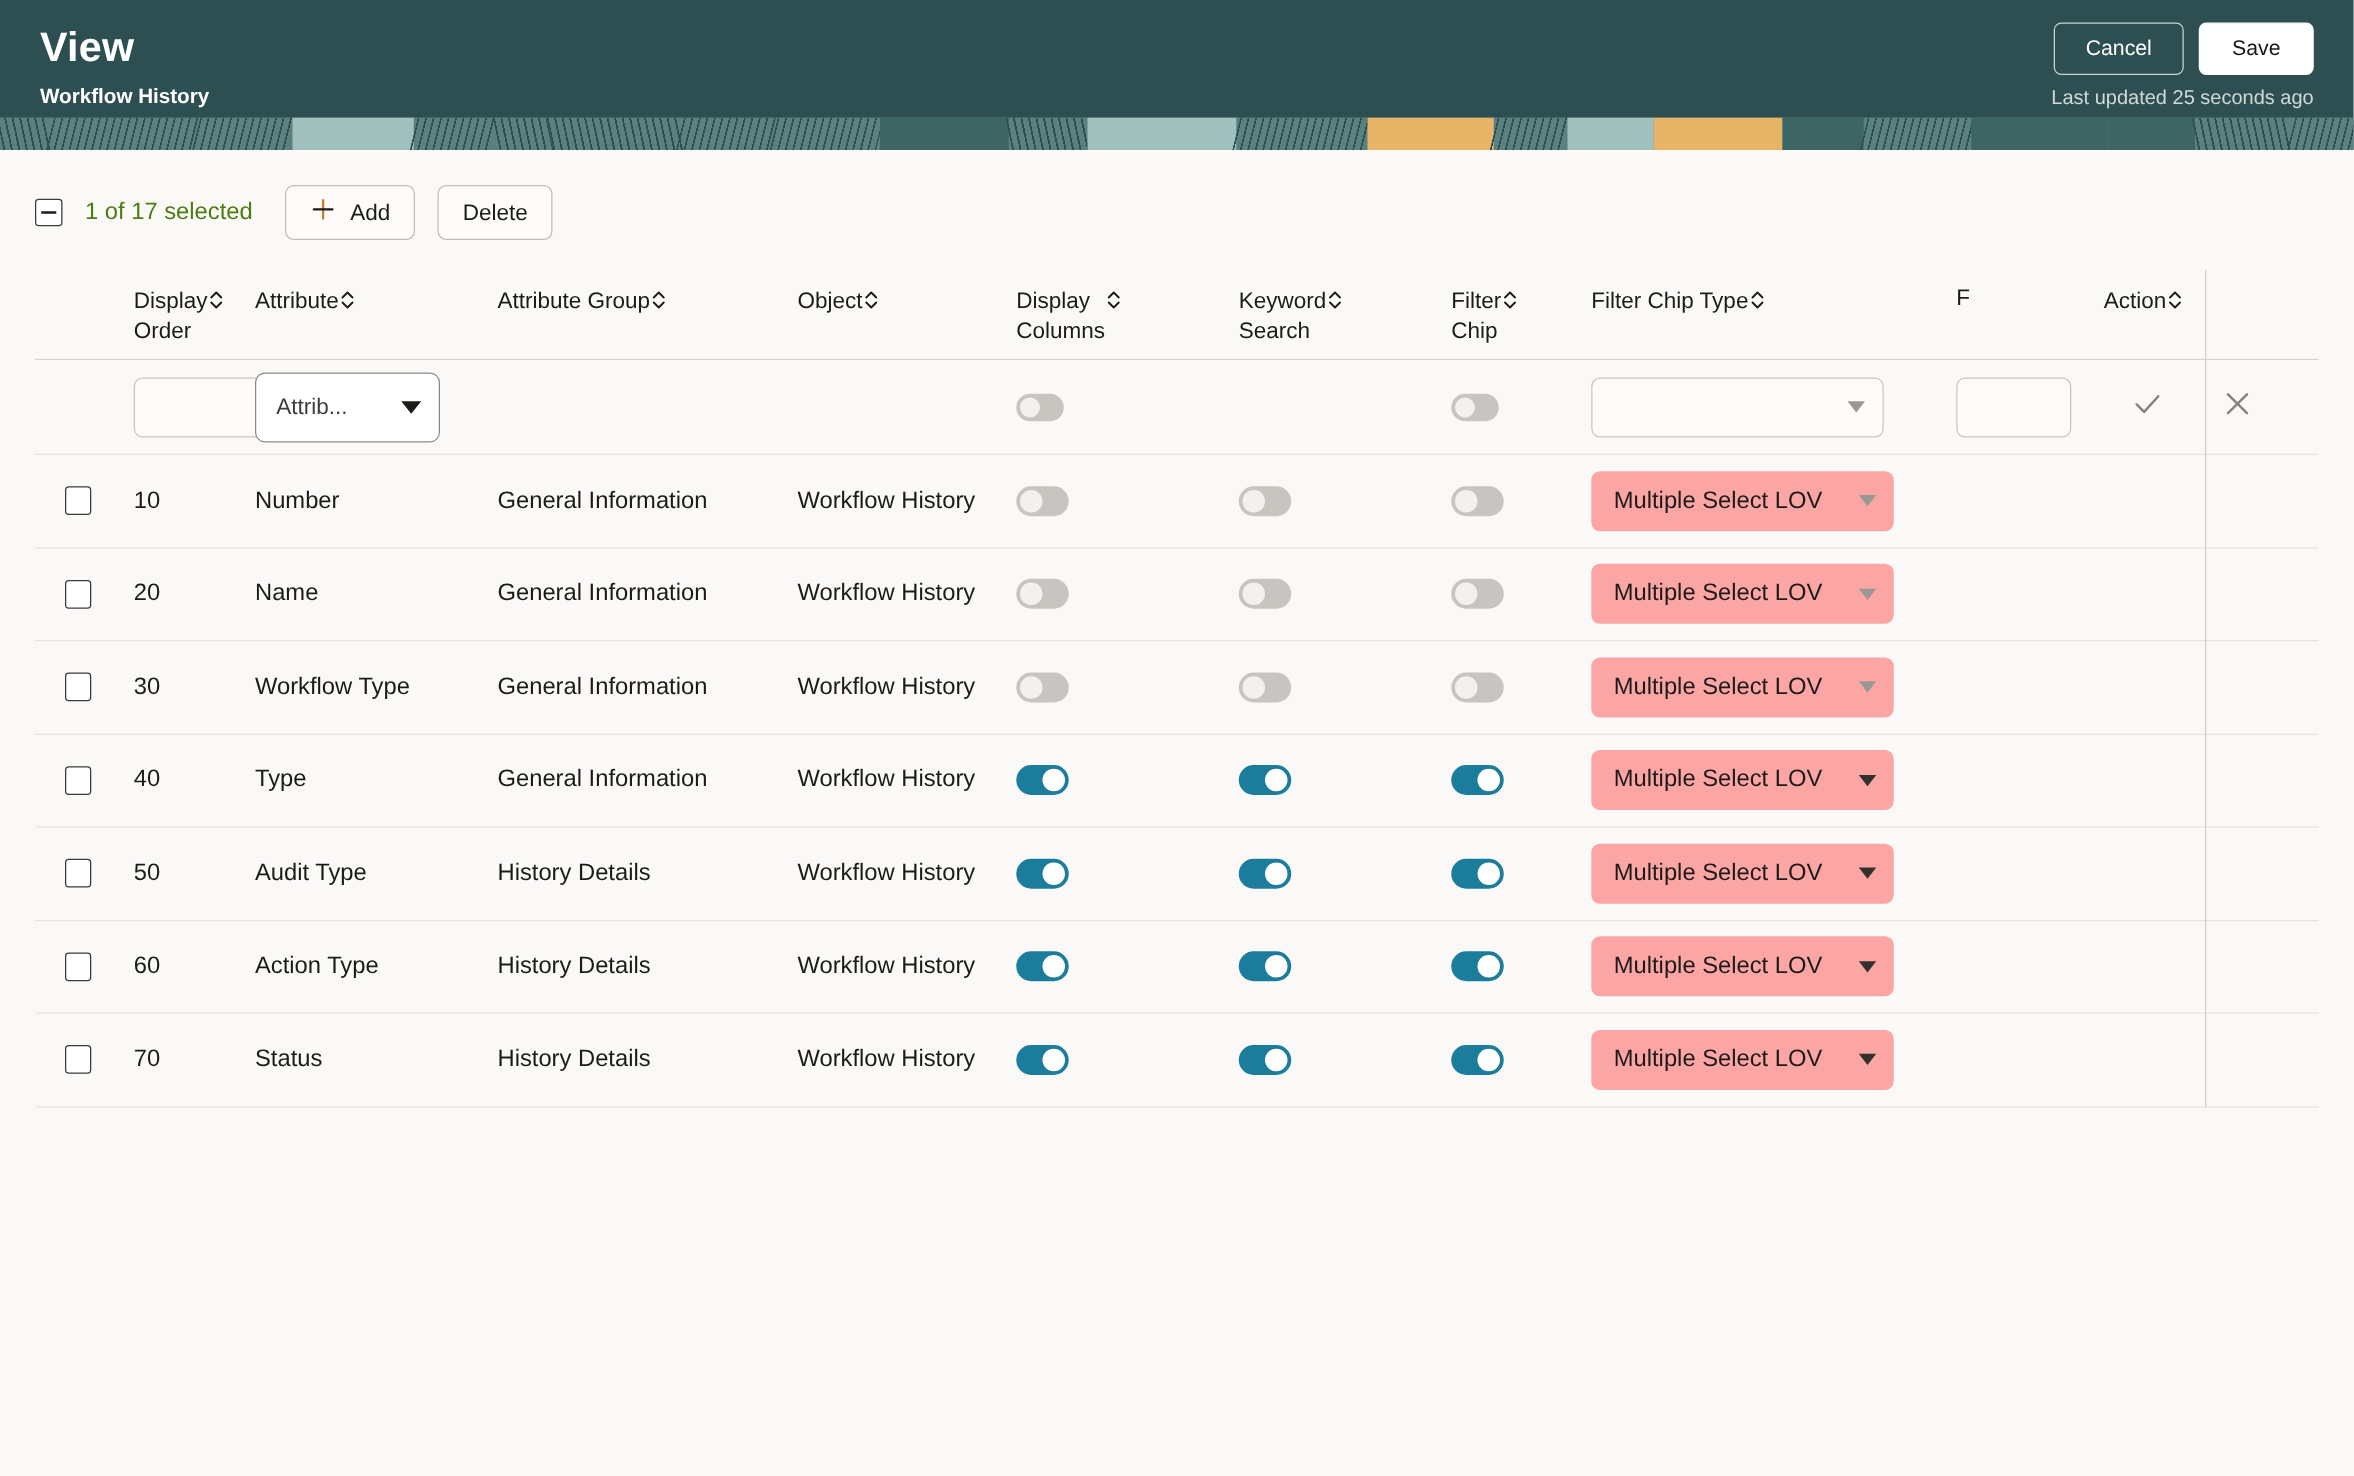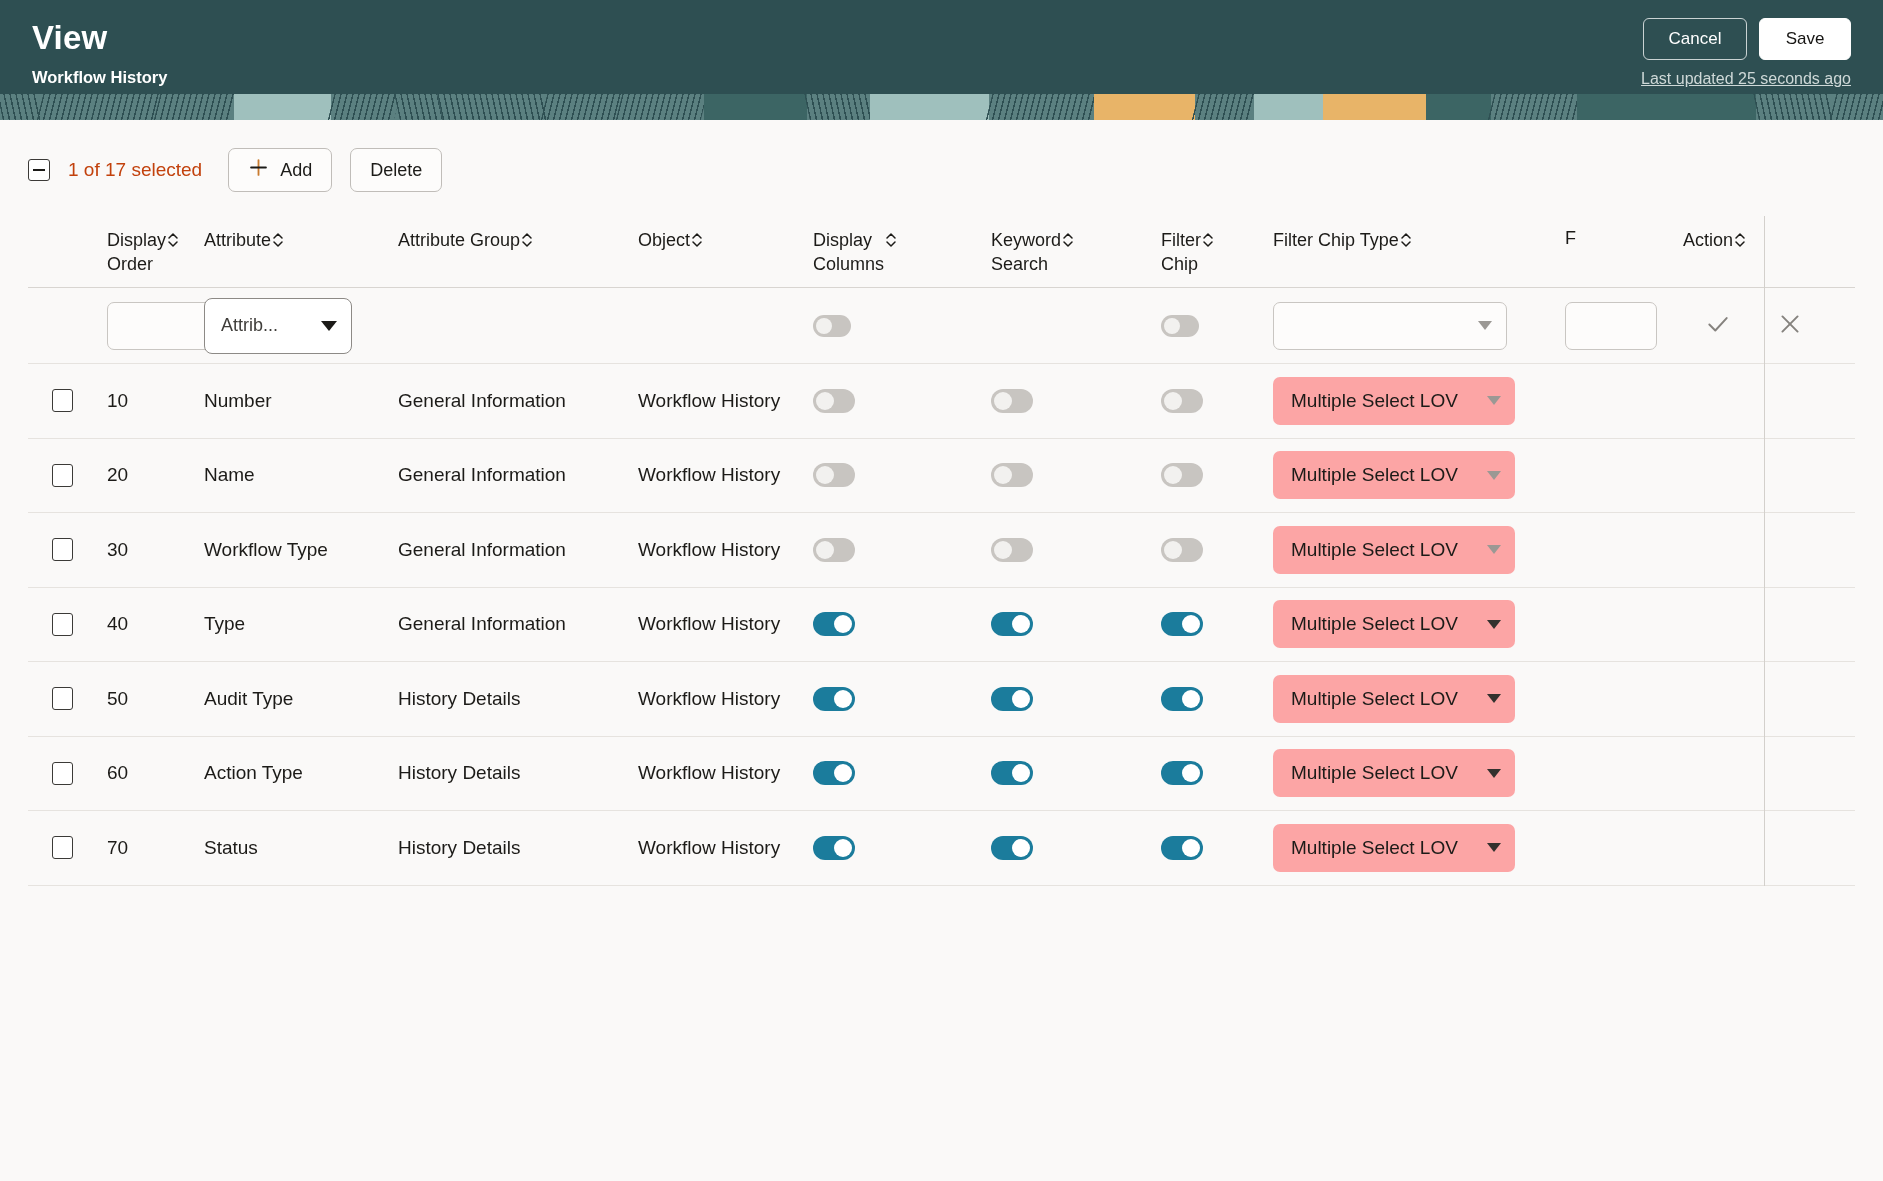--- a/index.html
+++ b/index.html
@@ -57,21 +57,20 @@
     background: #ffffff;
     color: #161513;
     font-size: 17px;
     font-family: "Liberation Sans", sans-serif;
     cursor: pointer;
   }
   .last-updated {
     margin-top: 10px;
     color: #cfd9d8;
     font-size: 16px;
-    text-decoration: underline;
   }
   
   .pattern-band {
     position: absolute;
     left: 0; right: 0; bottom: 0;
     height: 26px;
     background: #5b8080;
     z-index: 1;
     overflow: hidden;
   }
@@ -163,21 +162,21 @@
     border-radius: 3px;
     background: #fff;
     position: relative;
     flex: none;
   }
   .cb-indet::after {
     content: "";
     position: absolute; left: 4px; right: 4px; top: 9px;
     height: 2.4px; background: #1c1b18;
   }
-  .sel-count { font-size: 19px; color: #c2410c; margin-right: 8px; }
+  .sel-count { font-size: 19px; color: #4d7c0f; margin-right: 8px; }
   .tb-btn {
     height: 44px;
     border: 1px solid #c0bdb9;
     border-radius: 7px;
     background: #fdfcfb;
     font-size: 18px;
     color: #1c1b18;
     font-family: "Liberation Sans", sans-serif;
     padding: 0 19px;
     display: inline-flex; align-items: center; gap: 11px;

